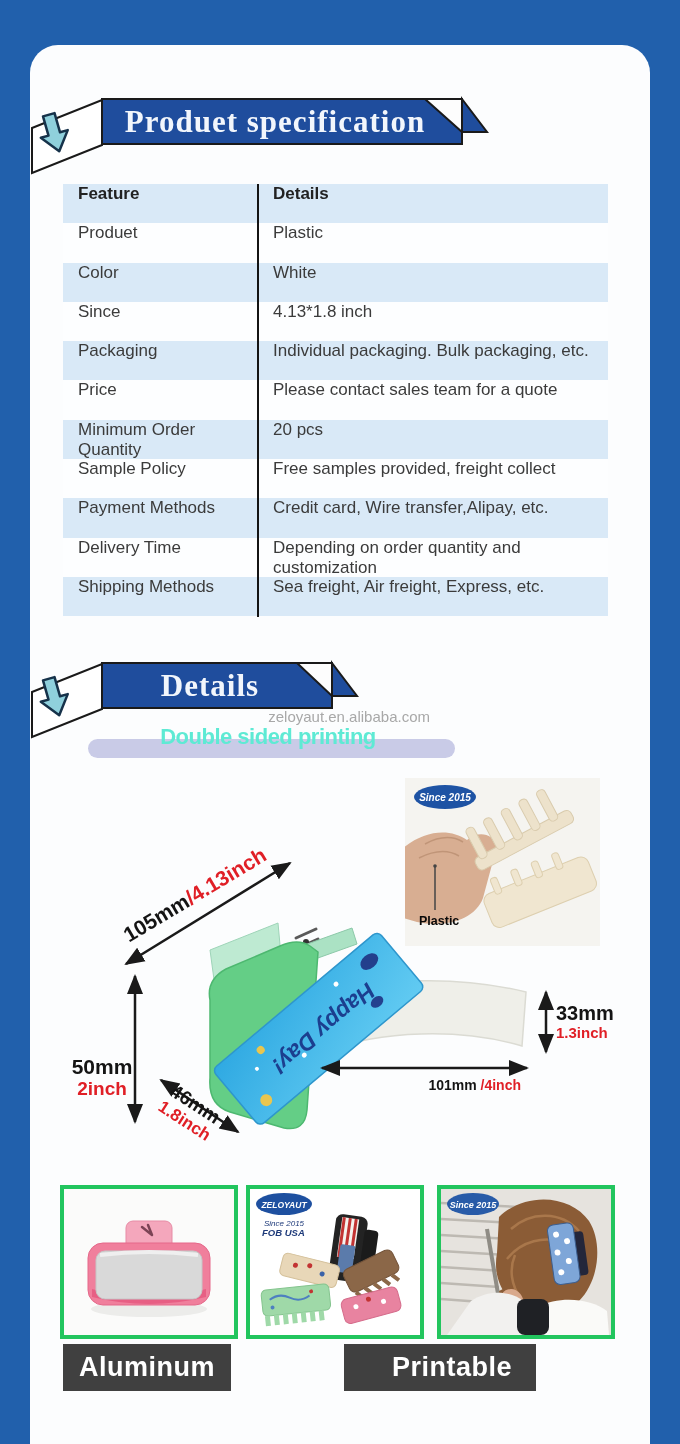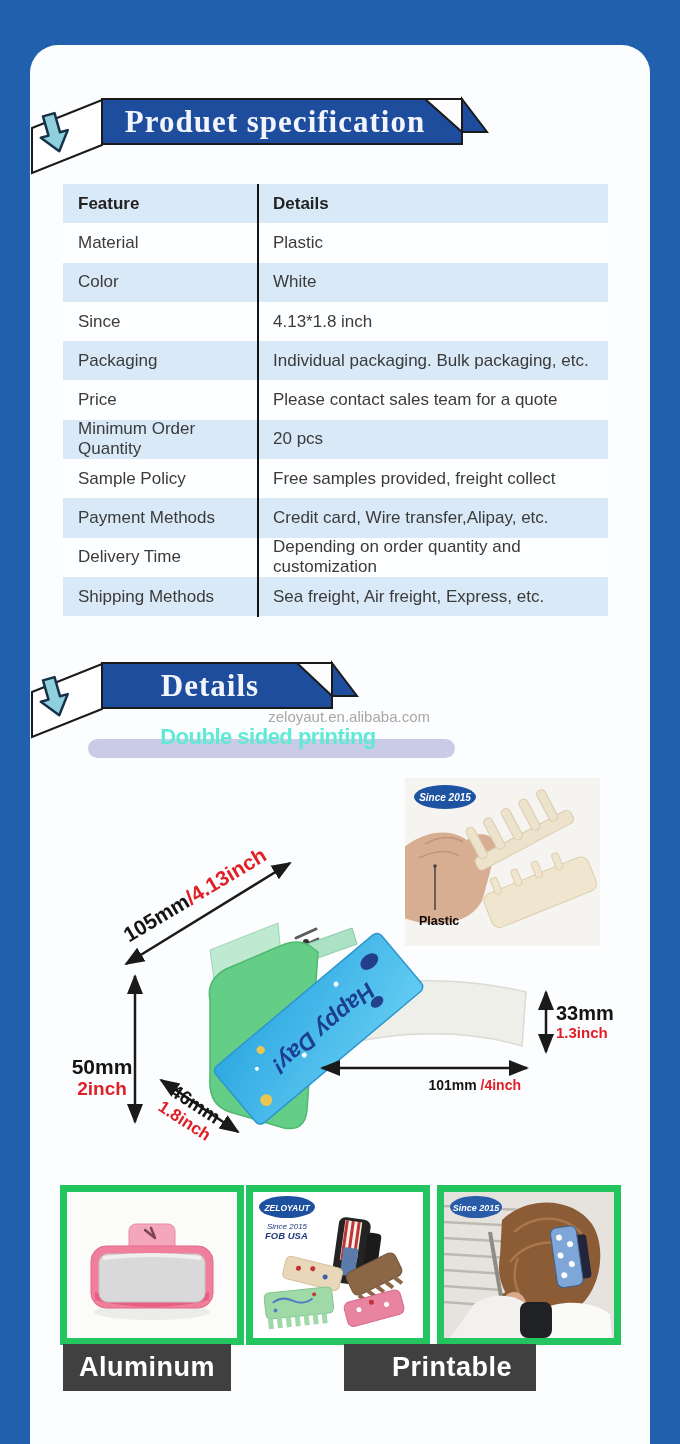--- a/index.html
+++ b/index.html
@@ -7,21 +7,21 @@
         font-family:"Liberation Sans",sans-serif;}
   .abs{position:absolute;}
   .card{left:30px;top:45px;width:620px;height:1399px;background:#FCFDFE;border-radius:28px 28px 0 0;}
 
   
   .banner-svg{z-index:3;}
   .banner-text{font-family:"Liberation Serif",serif;font-weight:600;letter-spacing:1px;}
 
   
   .spec-table{left:63px;top:184px;width:545px;z-index:3;}
-  .trow{display:flex;height:39.3px;align-items:center;background:#FDFEFF;}
+  .trow{display:flex;height:39.3px;align-items:flex-start;background:#FDFEFF;}
   .trow.alt{background:#D9E9F7;}
   .tcell-f{width:195px;padding-left:15px;box-sizing:border-box;font-size:17px;color:#3b3b3b;}
   .tcell-d{width:350px;padding-left:15px;box-sizing:border-box;font-size:17px;color:#3b3b3b;}
   .trow.head .tcell-f,.trow.head .tcell-d{font-weight:bold;color:#222;}
   .tdivider{left:257px;top:184px;width:2px;height:433px;background:#141414;z-index:4;}
 
   .watermark{left:195px;top:708px;width:235px;text-align:right;font-size:15px;color:#A8A8A8;z-index:3;}
   .heading-pill{left:88px;top:739px;width:367px;height:19px;background:#C9CBE7;border-radius:10px;z-index:3;}
   .heading{left:88px;top:724px;width:360px;text-align:center;font-size:22px;font-weight:bold;
            color:#5eead4;letter-spacing:-0.5px;z-index:4;}
@@ -32,21 +32,21 @@
   .dim-105{left:95px;top:884px;width:200px;text-align:center;font-size:21px;transform:rotate(-31deg);}
   .dim-50{left:70px;top:1032px;width:64px;text-align:center;font-size:21px;margin-top:24px;}
   .dim-50 .red{font-size:19px;}
   .dim-46{left:135px;top:1093px;width:110px;text-align:center;font-size:19px;transform:rotate(33deg);}
   .dim-46 .red{font-size:17px;}
   .dim-101{left:326px;top:1078px;width:195px;text-align:right;font-size:14px;}
   .dim-33{left:556px;top:1003px;width:70px;font-size:20px;}
   .dim-33 .red{font-size:15px;}
 
   
-  .photo{top:1185px;width:170px;height:146px;border:7px solid #22c55e;background:#fdba74;z-index:3;}
+  .photo{top:1185px;width:170px;height:146px;border:4px solid #22c55e;background:#fdba74;z-index:3;}
   .p1{left:60px;} .p2{left:246px;} .p3{left:437px;}
   .tag{top:1344px;width:168px;height:47px;background:#404040;color:#fff;font-weight:bold;
        font-size:27px;display:flex;align-items:center;justify-content:center;z-index:3;letter-spacing:0.5px;}
   .tag-1{left:63px;} .tag-2{left:344px;padding-left:24px;}
 </style>
 </head>
 <body>
 
 <div class="page">
   <div class="abs card"></div>
@@ -61,21 +61,21 @@
     <polygon points="400,11 437,11 437,44" fill="#FDFDFD" stroke="#1a1a1a" stroke-width="2"></polygon>
     <text x="250" y="44" text-anchor="middle" class="banner-text" font-size="31" fill="#F2F6FC">Produet specification</text>
   </svg>
 
   <div class="abs spec-table">
     <div class="trow head alt">
       <div class="tcell-f">Feature</div>
       <div class="tcell-d">Details</div>
     </div>
     <div class="trow">
-      <div class="tcell-f">Material</div>
+      <div class="tcell-f">Produet</div>
       <div class="tcell-d">Plastic</div>
     </div>
     <div class="trow alt">
       <div class="tcell-f">Color</div>
       <div class="tcell-d">White</div>
     </div>
     <div class="trow">
       <div class="tcell-f">Since</div>
       <div class="tcell-d">4.13*1.8 inch</div>
     </div>

